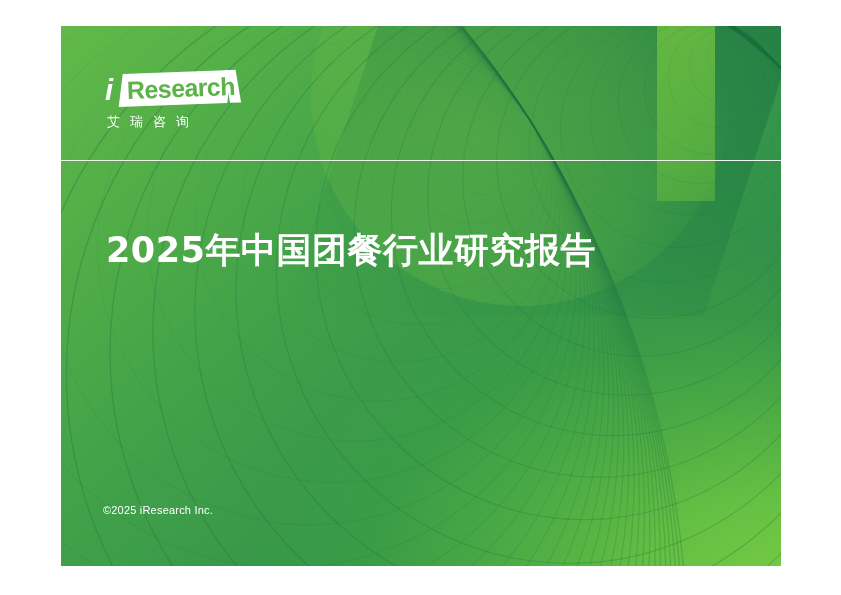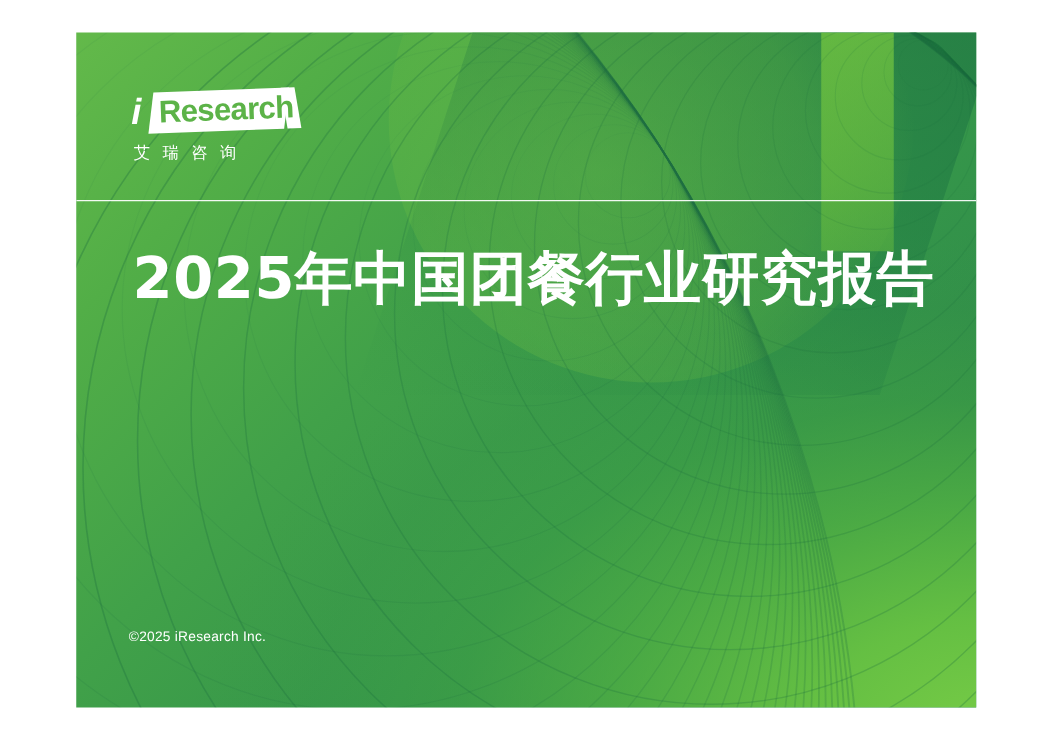--- a/index.html
+++ b/index.html
@@ -171,23 +171,23 @@
     color: #ffffff;
     letter-spacing: 10px;
     white-space: nowrap;
     font-family: Liberation Serif, serif;
   }
 
   
   #title {
     position: absolute;
     left: 45px;
-    top: 168px;
+    top: 196px;
     width: 640px;
-    font-size: 46px;
+    font-size: 35px;
     font-weight: bold;
     color: #ffffff;
     line-height: 56px;
     letter-spacing: 0.5px;
     white-space: nowrap;
     font-family: "DejaVu Sans", "Liberation Sans", sans-serif;
   }
 
   
   #footer {

